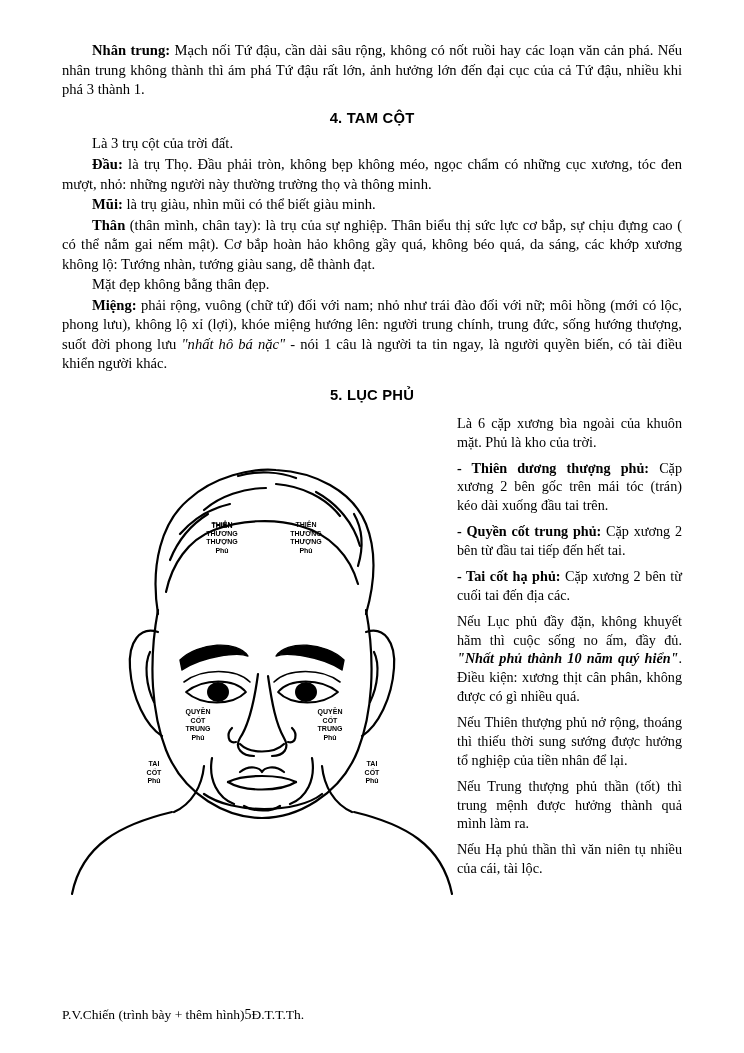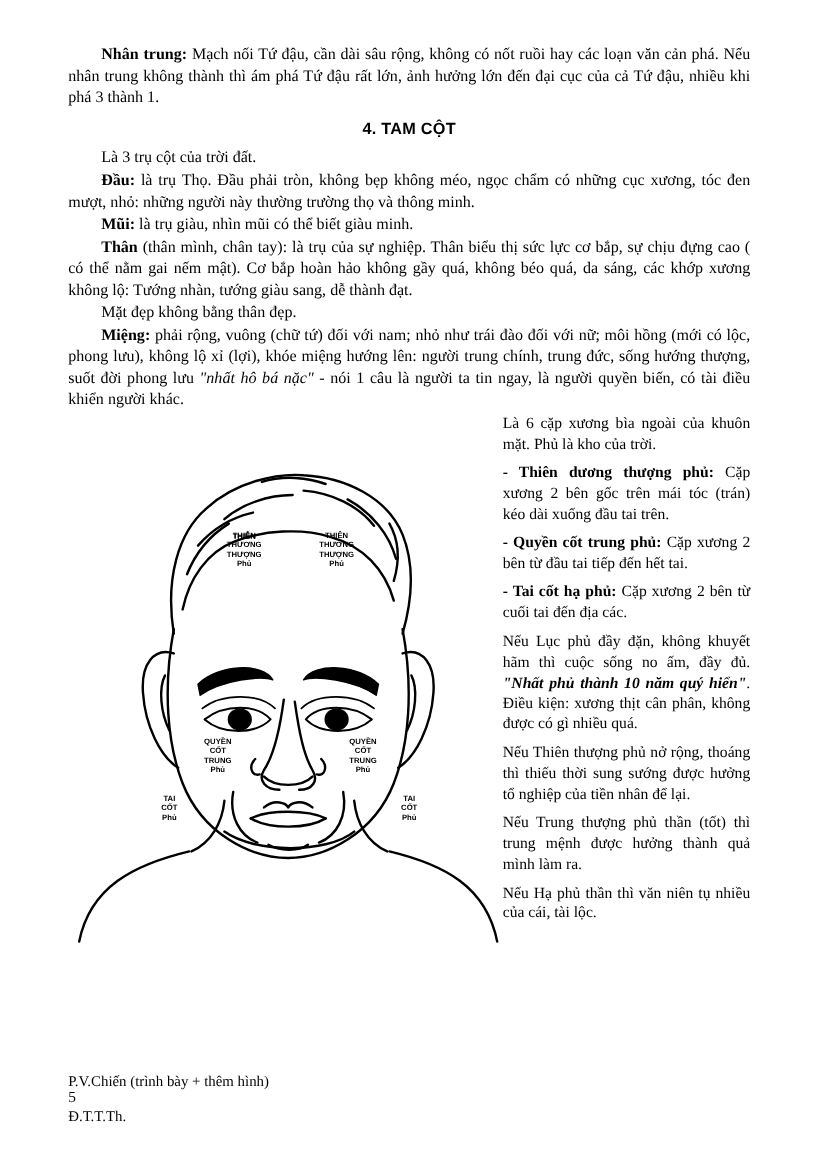--- a/index.html
+++ b/index.html
@@ -81,27 +81,25 @@
     font-family: "Liberation Sans", sans-serif;
     font-size: 7px;
     font-weight: bold;
     text-anchor: middle;
   }
 
   
   .footer {
     position: absolute;
     left: 62px;
-    right: 75px;
+    right: 56px;
     bottom: 30px;
     display: flex;
-    justify-content: space-between;
     align-items: baseline;
     font-size: 13.5px;
-    flex-direction: column;
   }
   .footer .pageno { font-size: 14px; }
 </style>
 </head>
 <body>
 
 <div class="page">
 
 
   <div class="content">
@@ -115,20 +113,21 @@
     <p class="ind"><span class="b">Đầu:</span><span> là trụ Thọ. Đầu phải tròn, không bẹp không méo, ngọc chẩm có những cục xương, tóc đen mượt, nhỏ: những người này thường trường thọ và thông minh.</span></p>
 
     <p class="ind"><span class="b">Mũi:</span><span> là trụ giàu, nhìn mũi có thể biết giàu minh.</span></p>
 
     <p class="ind"><span class="b">Thân</span><span> (thân mình, chân tay): là trụ của sự nghiệp. Thân biểu thị sức lực cơ bắp, sự chịu đựng cao ( có thể nằm gai nếm mật). Cơ bắp hoàn hảo không gầy quá, không béo quá, da sáng, các khớp xương không lộ:  Tướng nhàn, tướng giàu sang, dễ thành đạt.</span></p>
 
     <p class="ind">Mặt đẹp không bằng thân đẹp.</p>
 
     <p class="ind"><span class="b">Miệng:</span><span> phải rộng, vuông (chữ tứ) đối với nam; nhỏ như trái đào đối với nữ; môi hồng (mới có lộc, phong lưu), không lộ xỉ (lợi), khóe miệng hướng lên: người trung chính, trung đức, sống hướng thượng, suốt đời phong lưu </span><span class="i">"nhất hô bá nặc"</span><span> - nói 1 câu là người ta tin ngay, là người quyền biến, có tài điều khiển người khác.</span></p>
 
+    <h2 class="sect sect5">5.  LỤC PHỦ</h2>
 
     <div class="figwrap">
 
       <div class="rightcol">
         <p>Là 6 cặp xương bìa ngoài của khuôn mặt. Phủ là kho của trời.</p>
         <p><span class="b">- Thiên dương thượng phủ:</span><span> Cặp xương 2 bên gốc trên mái tóc (trán) kéo dài xuống đầu tai trên.</span></p>
         <p><span class="b">- Quyền cốt trung phủ:</span><span> Cặp xương 2 bên từ đầu tai tiếp đến hết tai.</span></p>
         <p><span class="b">- Tai cốt hạ phủ:</span><span> Cặp xương 2 bên từ cuối tai đến địa các.</span></p>
         <p><span>Nếu Lục phủ đầy đặn, không khuyết hãm thì cuộc sống no ấm, đầy đủ. </span><span class="bi">"Nhất phủ thành 10 năm quý hiển"</span><span>. Điều kiện: xương thịt cân phân, không được có gì nhiều quá.</span></p>
         <p>Nếu Thiên thượng phủ nở rộng, thoáng thì thiếu thời sung sướng được hưởng tổ nghiệp của tiền nhân để lại.</p>

